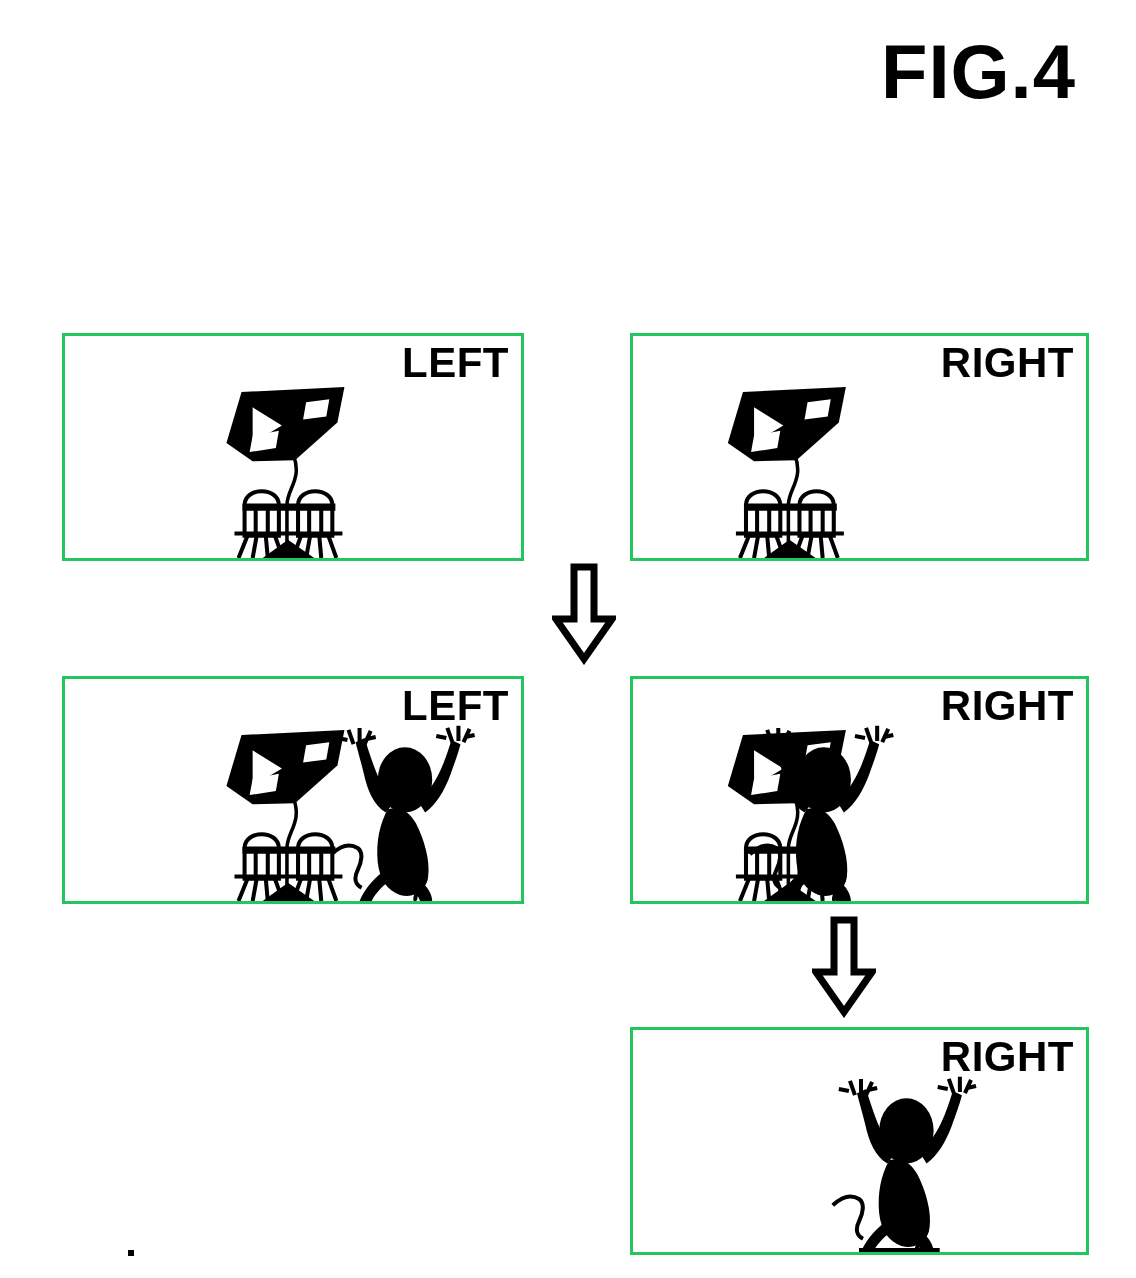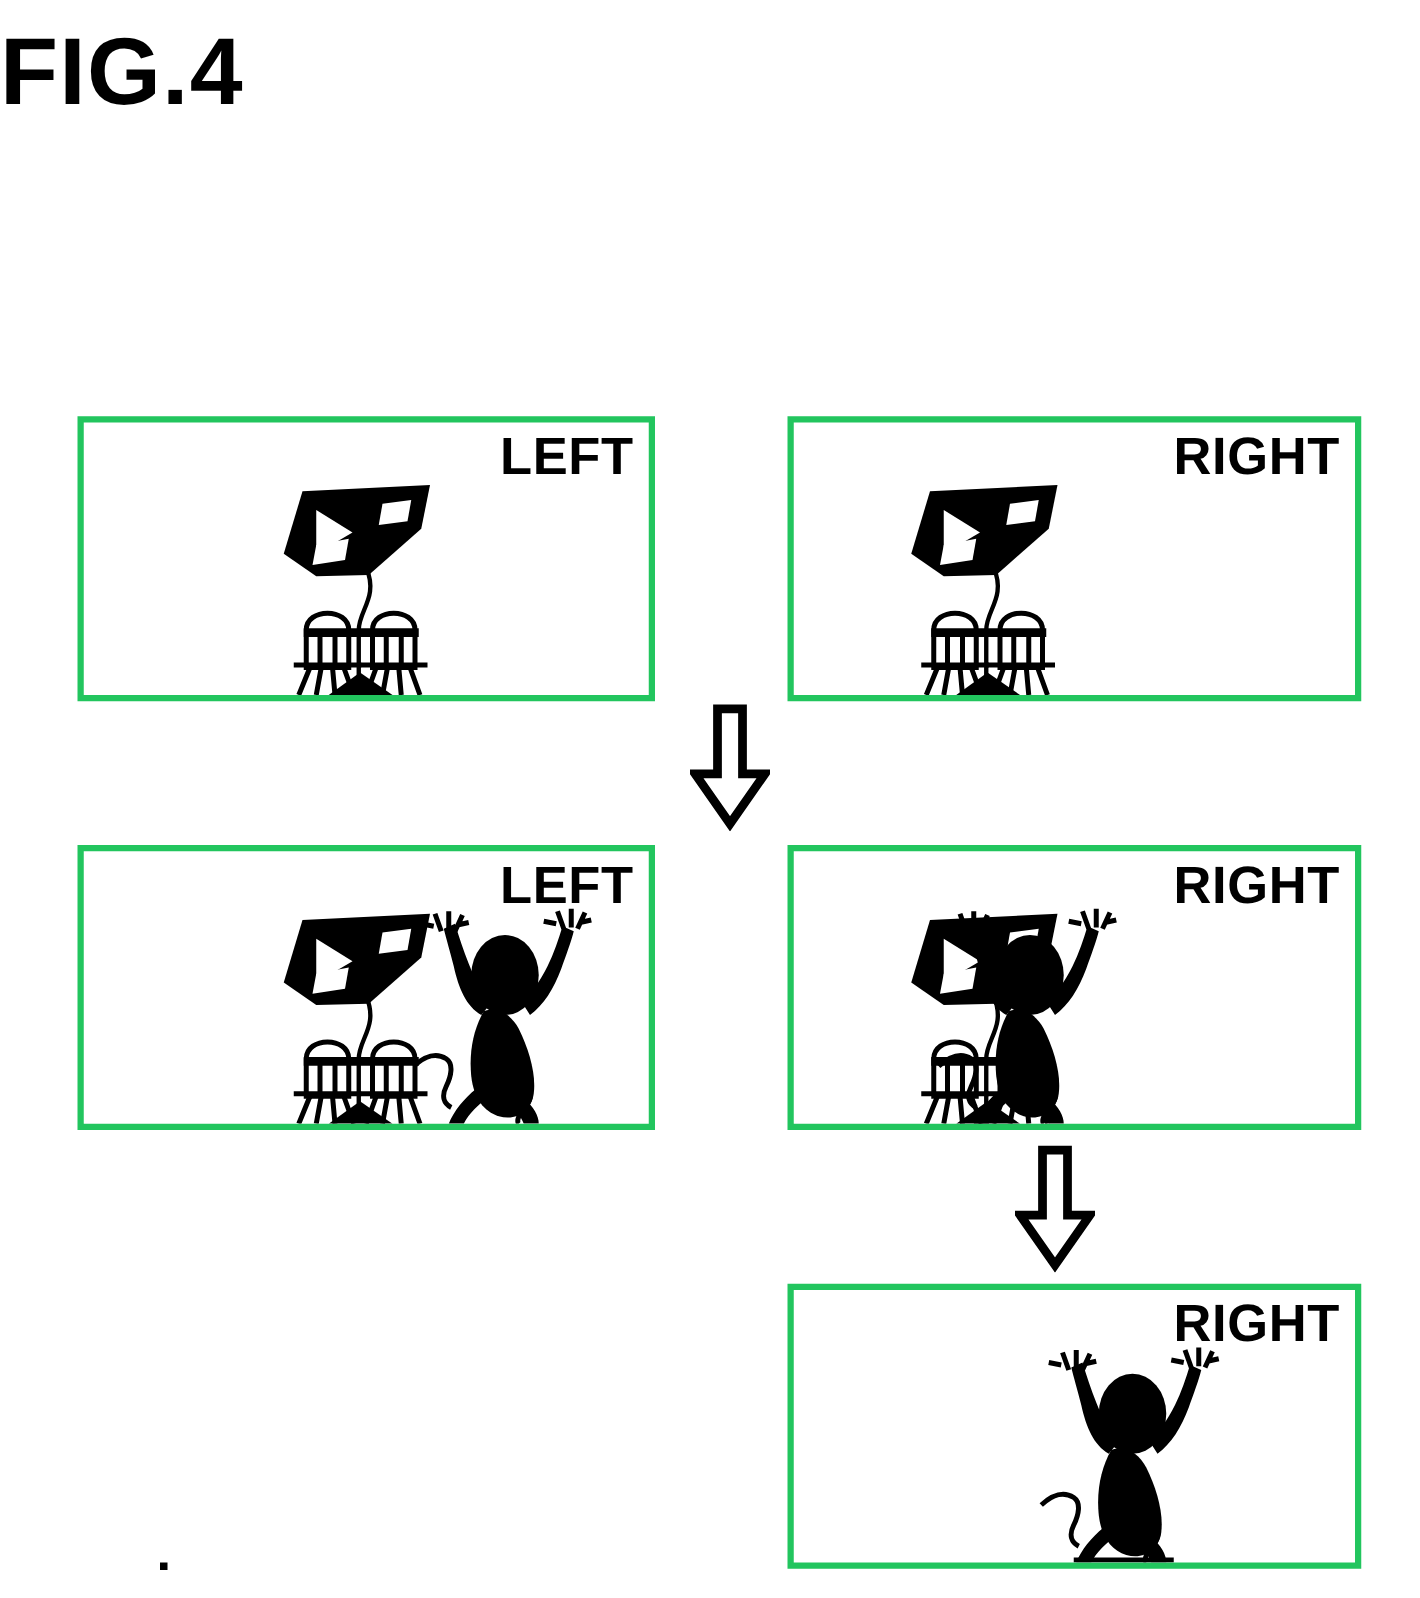--- a/index.html
+++ b/index.html
@@ -21,36 +21,36 @@
     position: absolute;
     left: 0; top: 0;
     width: 1136px;
     height: 1278px;
   }
 
   
   .fig-title {
     position: absolute;
     left: 0;
-    top: 20px;
+    top: 34px;
     width: 1076px;
-    text-align: left;
+    text-align: right;
     font-family: "Liberation Sans", sans-serif;
     font-weight: bold;
     font-size: 76px;
     letter-spacing: 1px;
     line-height: 1;
     color: #000000;
   }
 
   
   .panel {
     position: absolute;
     box-sizing: border-box;
-    border: 5px solid #22c55e;
+    border: 3px solid #22c55e;
     background: #ffffff;
     overflow: hidden;
   }
   .panel-svg {
     position: absolute;
     left: 0; top: 0;
     width: 100%;
     height: 100%;
     display: block;
   }

